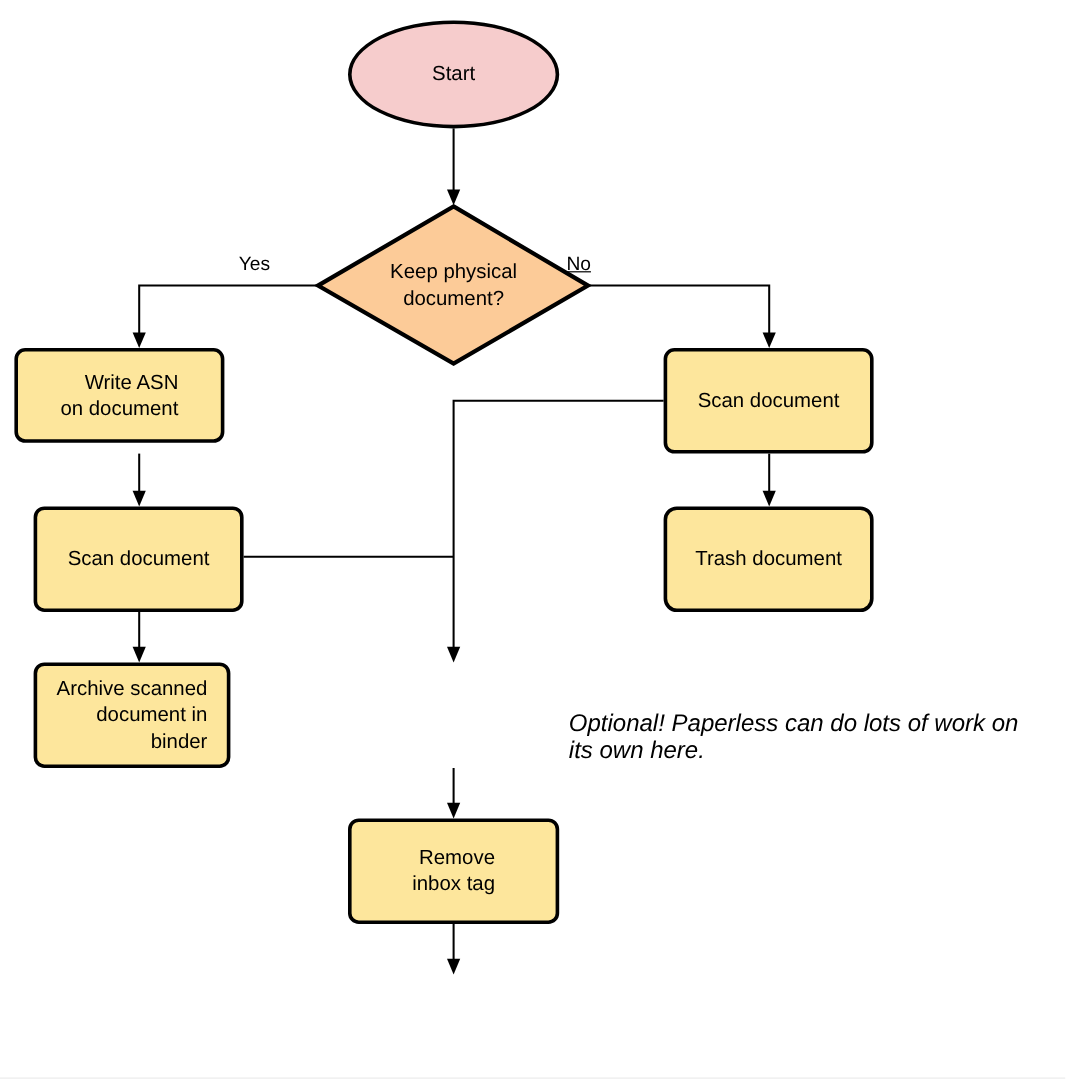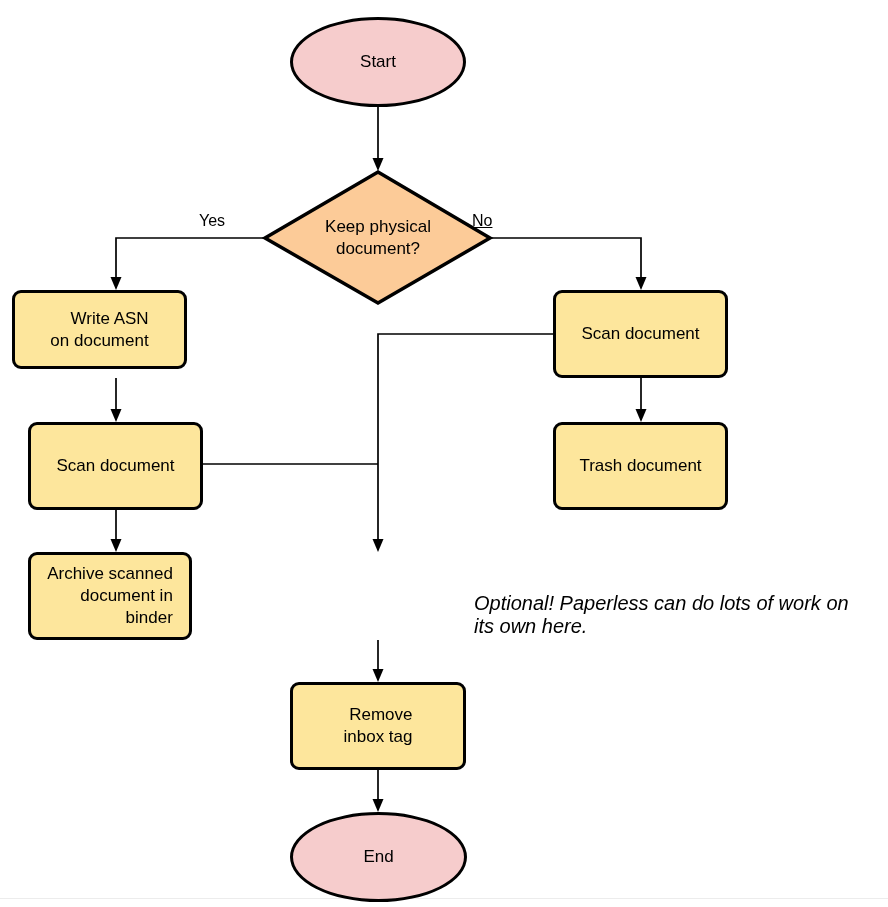--- a/index.html
+++ b/index.html
@@ -146,30 +146,27 @@
   <div class="node" style="left:28px; top:552px; width:164px; height:88px;">
     <span>Archive scanned
 document in
 binder</span>
   </div>
 
   <div class="node" style="left:553px; top:290px; width:175px; height:88px;">
     <span>Scan document</span>
   </div>
 
-  <div class="node" style="left:553px; top:422px; width:175px; height:88px;">
+  <div class="node" style="left:553px; top:422px; width:175px; height:88px;border-radius:11px;">
     <span>Trash document</span>
   </div>
 
 
   <div class="note" style="left:474px; top:592px; width:406px;">Optional! Paperless can do lots of work on
 its own here.</div>
 
   <div class="node" style="left:290px; top:682px; width:176px; height:88px;">
     <span>Remove
 inbox tag</span>
   </div>
 
-  <div class="node terminal" style="left:290px; top:812px; width:177px; height:90px;">
-    <span>End</span>
-  </div>
 
 </div>
 
 </body></html>

